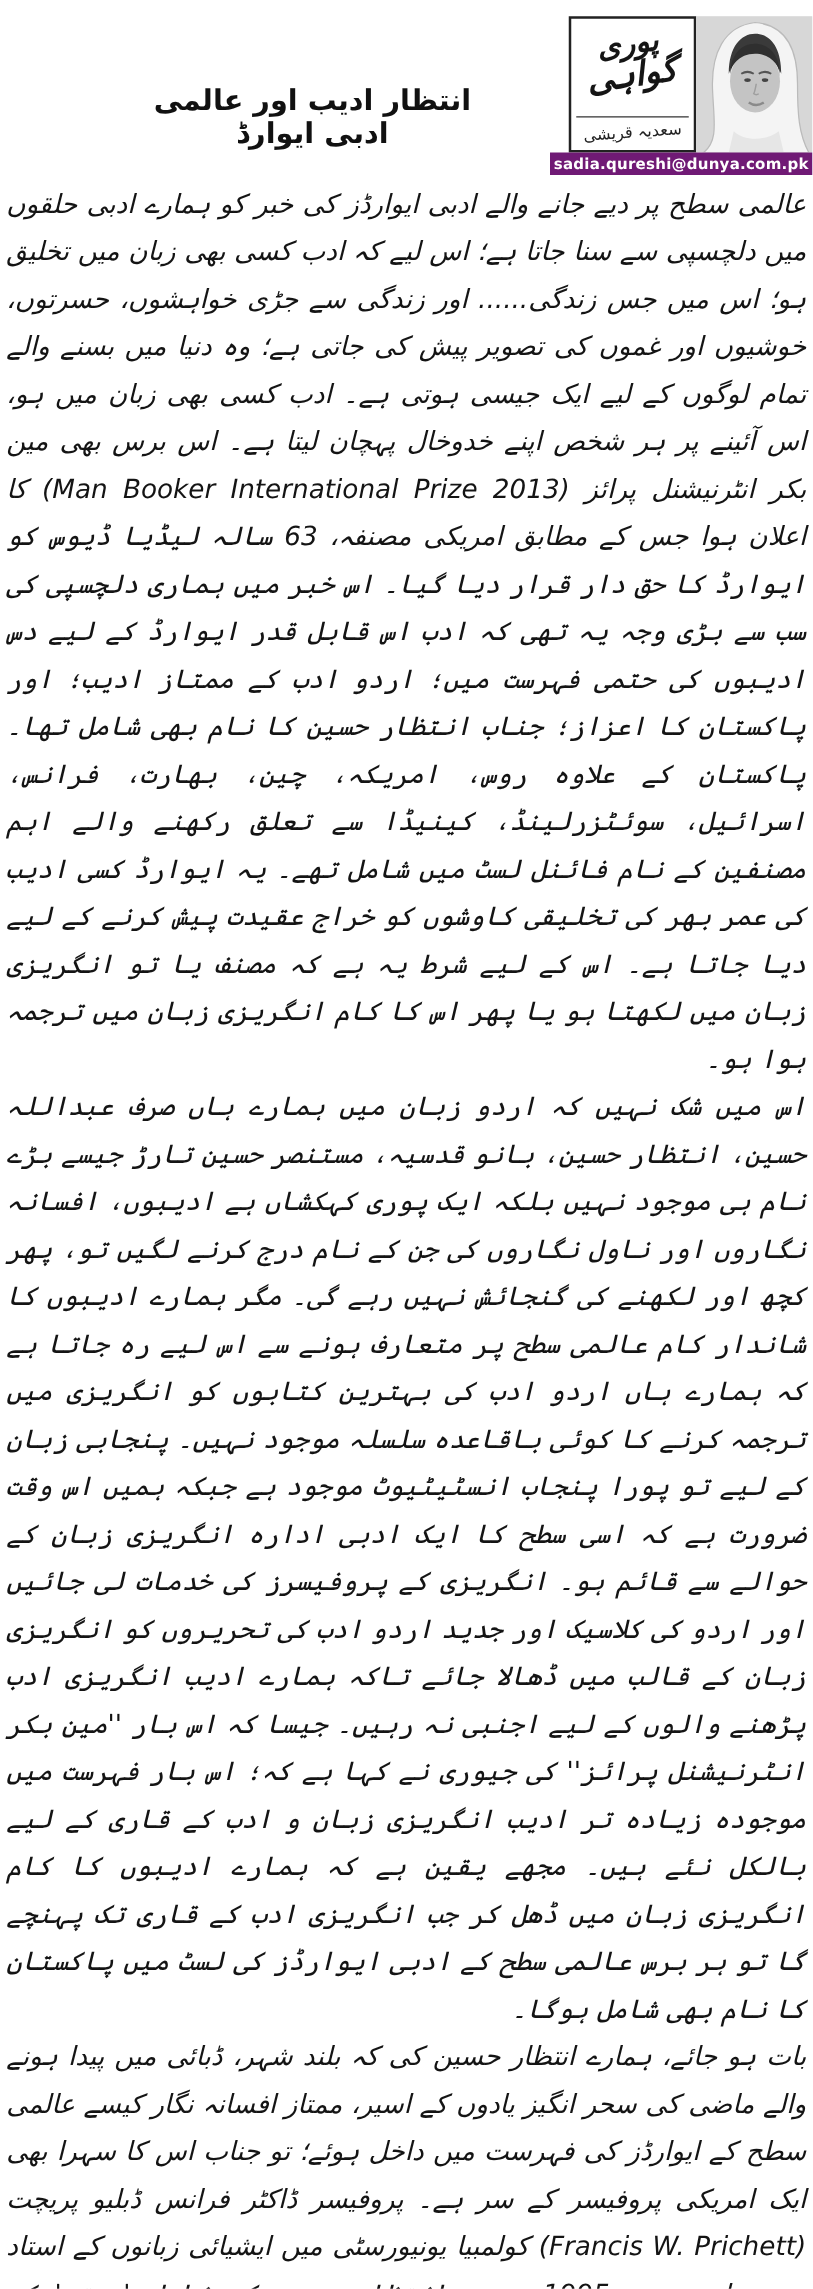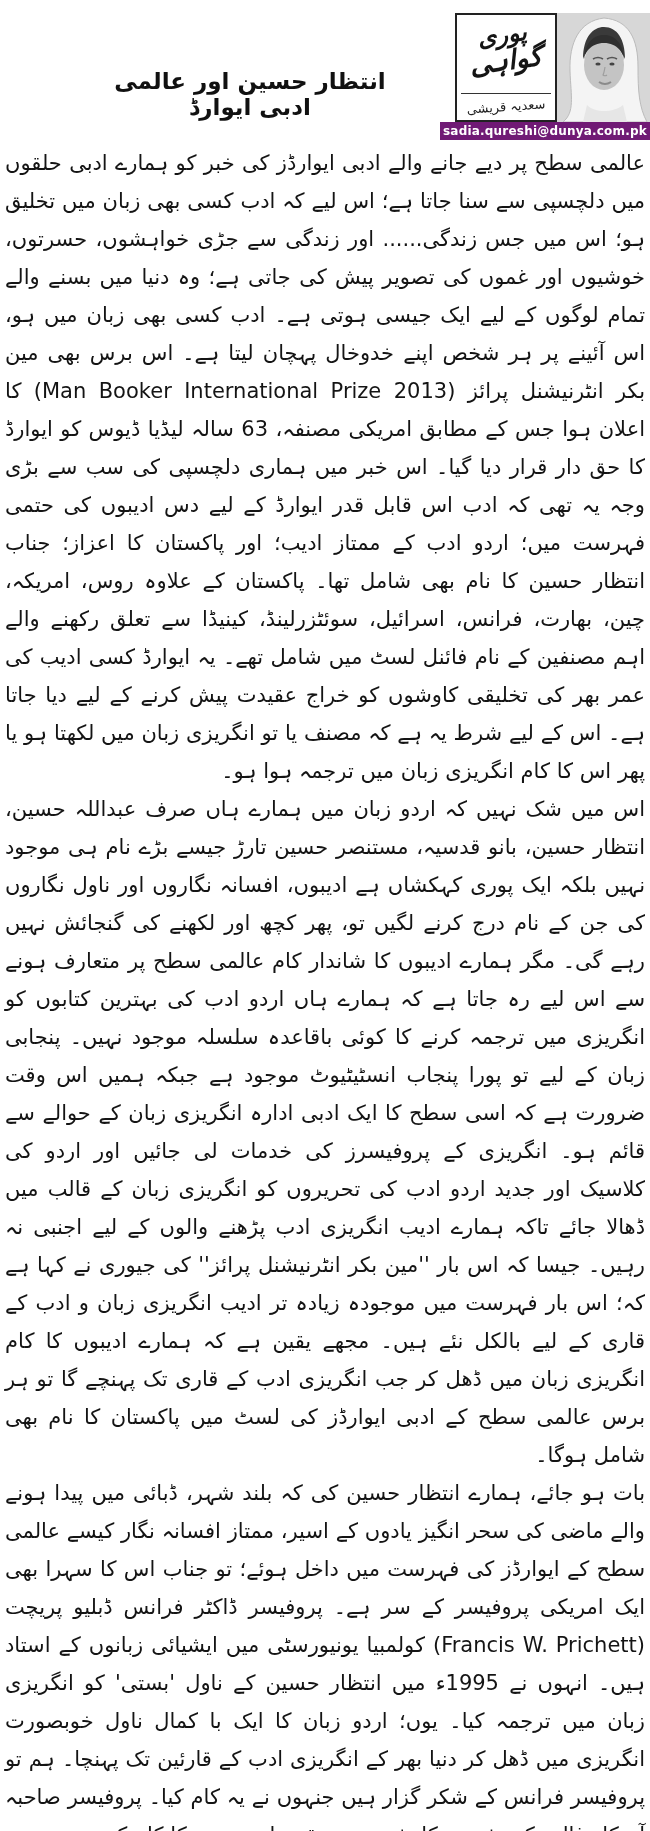--- a/index.html
+++ b/index.html
@@ -60,31 +60,31 @@
   }
 
   
   .article-body {
     position: absolute; top: 144px; left: 5px; right: 5px; bottom: 0;
     direction: rtl;
     font-size: 21px; line-height: 38px;
     text-align: justify; text-justify: inter-word;
     color: #141414;
   }
-  .article-body p { margin: 0; }
+  .article-body p { margin: 0; font-style: italic; }
   .article-body p:last-child { text-align-last: right; }
 </style>
 </head>
 <body>
 
 <div class="page">
 
   <div class="masthead">
 
-    <div class="article-title">انتظار حسین اور عالمی ادبی ایوارڈ</div>
+    <div class="article-title">انتظار ادیب اور عالمی ادبی ایوارڈ</div>
 
     <div class="logo-box">
       <div class="logo-words">
         <span class="logo-word1">پوری</span>
         <span class="logo-word2">گواہی</span>
       </div>
       <div class="logo-divider"></div>
       <div class="logo-author">سعدیہ قریشی</div>
     </div>
 

